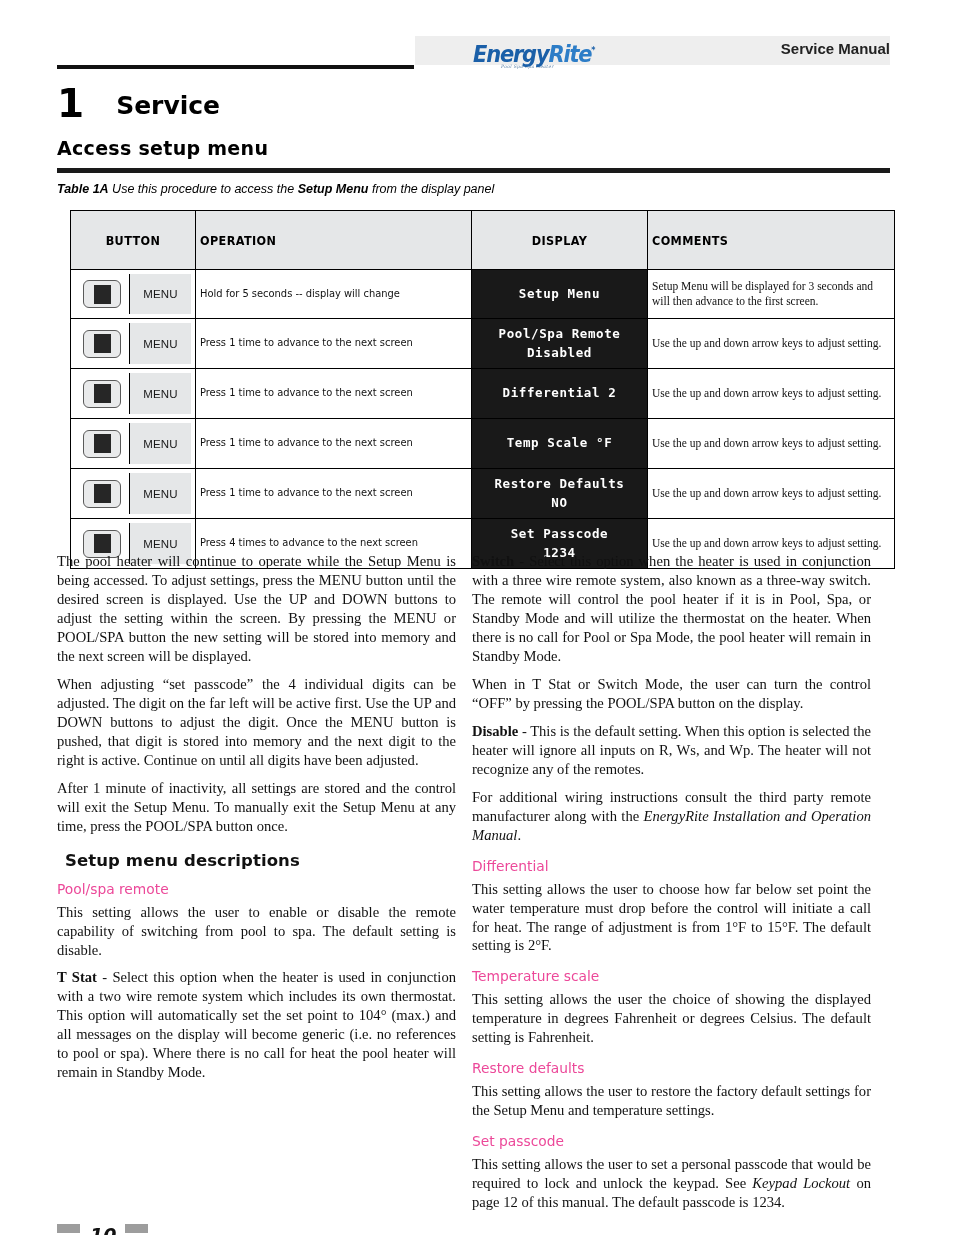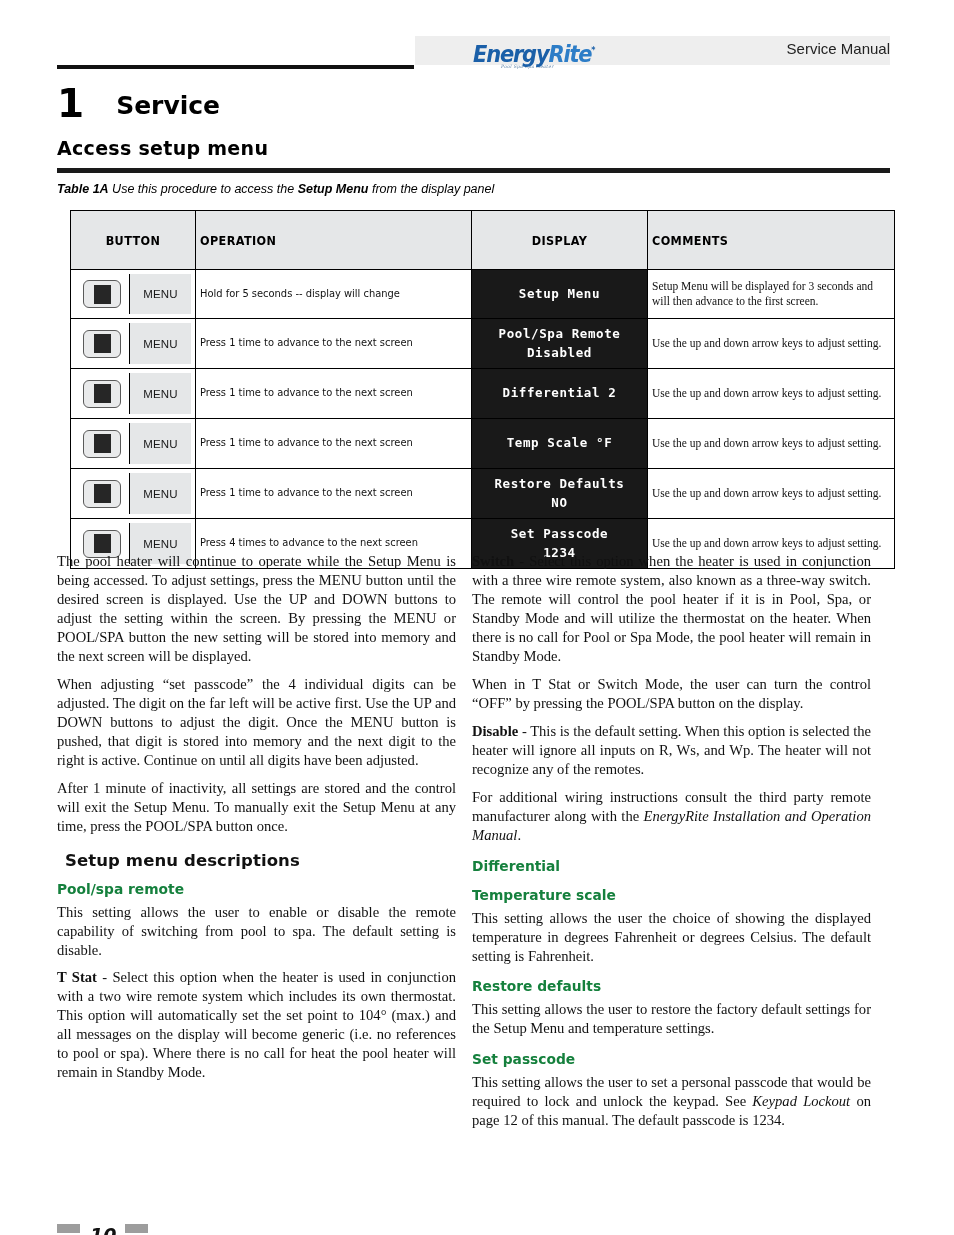--- a/index.html
+++ b/index.html
@@ -71,20 +71,21 @@
     letter-spacing: 0.3px;
     white-space: nowrap;
   }
   .header-title {
     position: absolute;
     right: 64px;
     top: 4px;
     font-family: "Liberation Sans", sans-serif;
     font-size: 15px;
     color: #222222;
+    font-weight: bold;
   }
   .header-rule {
     position: absolute;
     left: 57px;
     top: 65px;
     width: 357px;
     height: 4px;
     background: #111111;
   }
 
@@ -283,23 +284,23 @@
     margin: 15px 0 7px 8px;
     font-family: "DejaVu Sans", sans-serif;
     font-weight: bold;
     font-size: 16.5px;
     color: #111111;
     letter-spacing: 0.1px;
   }
   h4.sub2 {
     margin: 13px 0 6px 0;
     font-family: "DejaVu Sans", sans-serif;
-    font-weight: bold;
+    font-weight: normal;
     font-size: 13.8px;
-    color: #15803d;
+    color: #ec4899;
   }
   h4.sub2.first { margin-top: 11px; }
 
   
   .footer {
     position: absolute;
     left: 57px;
     top: 1224px;
     width: 200px;
     height: 26px;
@@ -469,20 +470,21 @@
   <p>This setting allows the user to enable or disable the remote capability of switching from pool to spa.  The default setting is disable.</p>
   <p class="last"><b>T Stat</b><span> - Select this option when the heater is used in conjunction with a two wire remote system which includes its own thermostat.  This option will automatically set the set point to 104° (max.) and all messages on the display will become generic (i.e. no references to pool or spa).  Where there is no call for heat the pool heater will remain in Standby Mode.</span></p>
 </div>
 
 <div class="col col-right">
   <p><b>Switch</b><span> - Select this option when the heater is used in conjunction with a three wire remote system, also known as a three-way switch.  The remote will control the pool heater if it is in Pool, Spa, or Standby Mode and will utilize the thermostat on the heater.  When there is no call for Pool or Spa Mode, the pool heater will remain in Standby Mode.</span></p>
   <p>When in T Stat or Switch Mode, the user can turn the control “OFF” by pressing the POOL/SPA button on the display.</p>
   <p><b>Disable</b><span> - This is the default setting.  When this option is selected the heater will ignore all inputs on R, Ws, and Wp.  The heater will not recognize any of the remotes.</span></p>
   <p><span>For additional wiring instructions consult the third party remote manufacturer along with the </span><i>EnergyRite Installation and Operation Manual</i><span>.</span></p>
   <h4 class="sub2">Differential</h4>
+  <p>This setting allows the user to choose how far below set point the water temperature must drop before the control will initiate a call for heat.  The range of adjustment is from 1°F to 15°F.  The default setting is 2°F.</p>
   <h4 class="sub2">Temperature scale</h4>
   <p>This setting allows the user the choice of showing the displayed temperature in degrees Fahrenheit or degrees Celsius.  The default setting is Fahrenheit.</p>
   <h4 class="sub2">Restore defaults</h4>
   <p>This setting allows the user to restore the factory default settings for the Setup Menu and temperature settings.</p>
   <h4 class="sub2">Set passcode</h4>
   <p class="last"><span>This setting allows the user to set a personal passcode that would be required to lock and unlock the keypad.  See </span><i>Keypad Lockout</i><span> on page 12 of this manual.  The default passcode is 1234.</span></p>
 </div>
 
 <div class="footer">
   <div class="footer-bar"></div>

